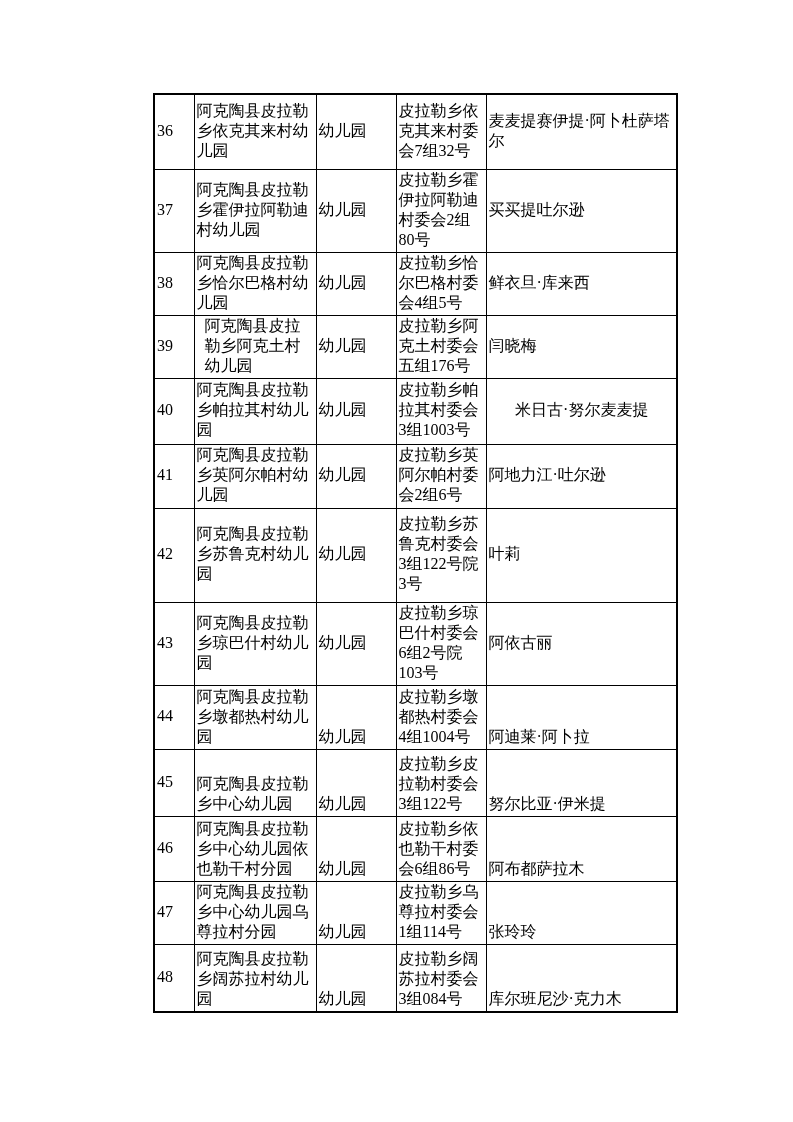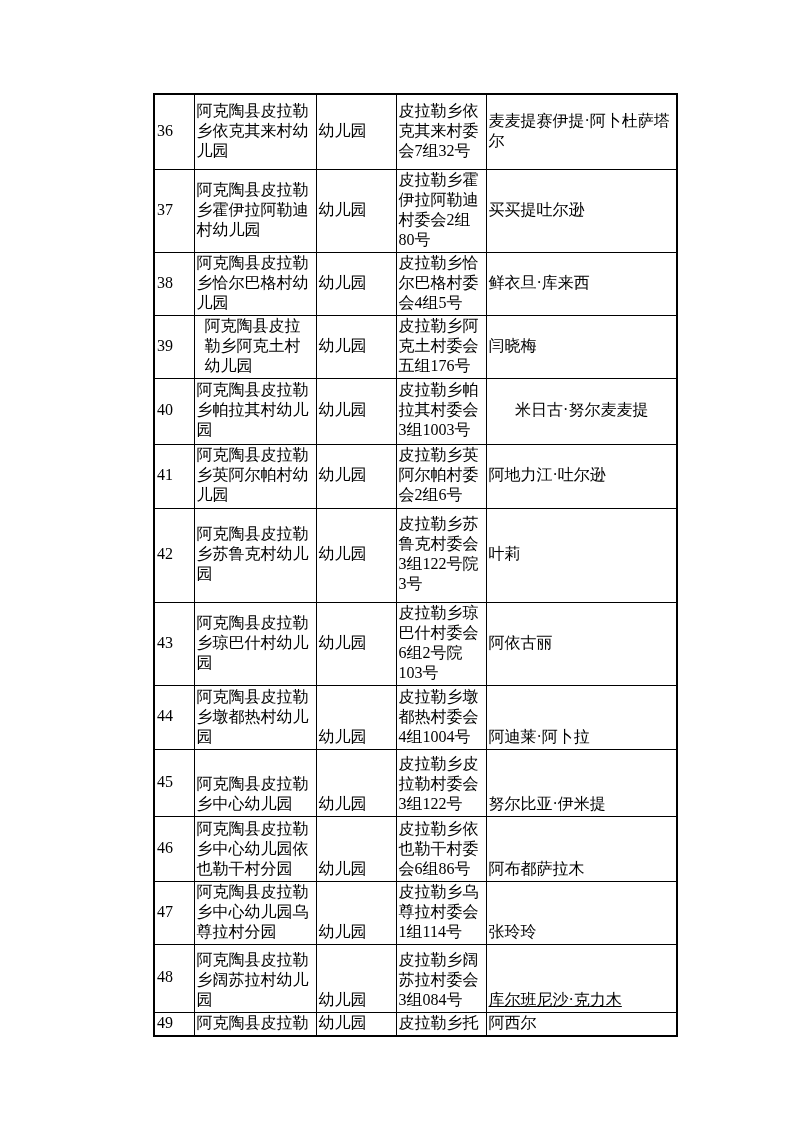--- a/index.html
+++ b/index.html
@@ -147,24 +147,17 @@
           <td class="cell-name" style="vertical-align: bottom;">阿克陶县皮拉勒乡中心幼儿园乌尊拉村分园</td>
           <td class="cell-type" style="vertical-align: bottom;">幼儿园</td>
           <td class="cell-address" style="vertical-align: bottom;">皮拉勒乡乌尊拉村委会1组114号</td>
           <td class="cell-person" style="vertical-align: bottom;">张玲玲</td>
         </tr>
         <tr style="height: 68px;">
           <td class="cell-no">48</td>
           <td class="cell-name" style="vertical-align: bottom;">阿克陶县皮拉勒乡阔苏拉村幼儿园</td>
           <td class="cell-type" style="vertical-align: bottom;">幼儿园</td>
           <td class="cell-address" style="vertical-align: bottom;">皮拉勒乡阔苏拉村委会3组084号</td>
-          <td class="cell-person" style="vertical-align: bottom; text-decoration: underline;">库尔班尼沙·克力木</td>
-        </tr>
-        <tr style="height: 21px;">
-          <td class="cell-no">49</td>
-          <td class="cell-name" style="vertical-align: middle;">阿克陶县皮拉勒</td>
-          <td class="cell-type" style="vertical-align: middle;">幼儿园</td>
-          <td class="cell-address" style="vertical-align: middle;">皮拉勒乡托</td>
-          <td class="cell-person" style="vertical-align: middle;">阿西尔</td>
+          <td class="cell-person" style="vertical-align: bottom;">库尔班尼沙·克力木</td>
         </tr>
       </tbody>
   </table>
 </div>
 
 </body></html>

